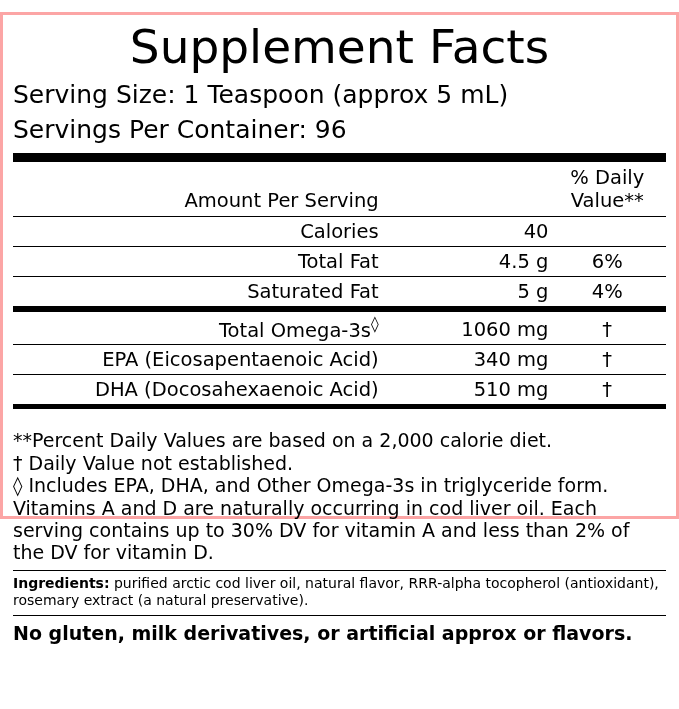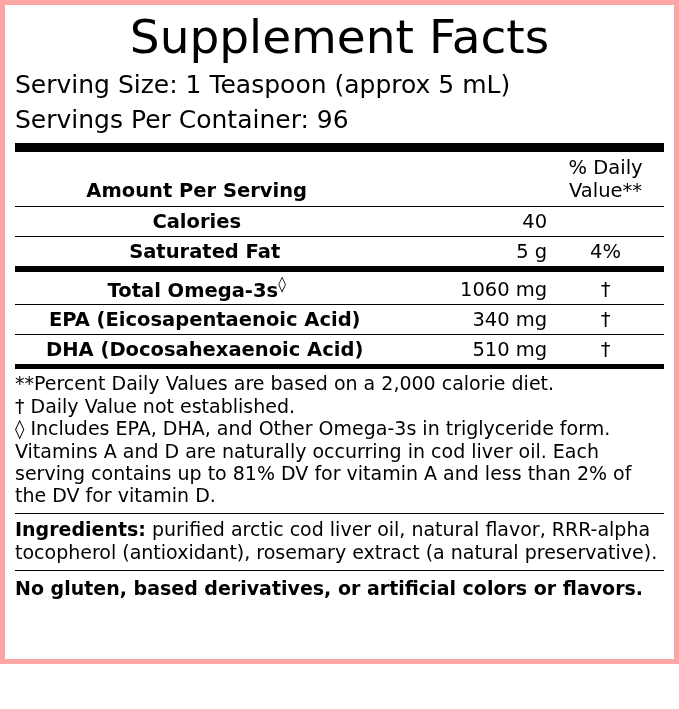--- a/index.html
+++ b/index.html
@@ -10,24 +10,25 @@
   body {
     width: 679px;
     height: 709px;
     font-family: "DejaVu Sans", sans-serif;
     color: #000000;
     -webkit-font-smoothing: antialiased;
   }
   .panel {
     position: relative;
     width: 679px;
-    height: 664px;
+    height: 507px;
     box-sizing: border-box;
-    border: 5px solid #fca5a5;
+    border: 3px solid #fca5a5;
     padding: 6px 10px 0 10px;
+    margin-top: 12px;
   }
   .title {
     font-size: 47px;
     line-height: 1.02;
     text-align: center;
     letter-spacing: 0px;
     margin: 2px 0 6px 0;
     white-space: nowrap;
   }
   .serving-line {
@@ -48,37 +49,37 @@
   }
   table.facts {
     width: 100%;
     border-collapse: collapse;
     font-size: 19.5px;
   }
   table.facts td {
     padding: 3px 0 3px 0;
     vertical-align: bottom;
   }
-  td.col-name { text-align: center; width: 56%; font-weight: bold; }
+  td.col-name { text-align: right; width: 56%; }
   td.col-amt  { text-align: right; width: 26%; padding-right: 22px;}
   td.col-dv   { text-align: center; width: 18%; }
   tr.hdr td {
     padding-top: 4px;
     padding-bottom: 4px;
   }
   tr.line-thin td { border-bottom: 1px solid #000000; }
   .indent1 { padding-left: 16px !important; }
   .footnotes {
     font-size: 19px;
     line-height: 1.18;
-    padding-top: 3px;
+    padding-top: 20px;
   }
   .footnotes p { margin: 0 0 0 0; }
   .ingredients {
-    font-size: 19px;
+    font-size: 14px;
     line-height: 1.22;
     padding-top: 4px;
   }
   .ingredients b { font-weight: bold; }
   .nogluten {
     font-size: 19px;
     font-weight: bold;
     line-height: 1.25;
     padding-top: 6px;
   }
@@ -103,20 +104,25 @@
       <td class="col-amt"></td>
       <td class="col-dv">% Daily Value**</td>
     </tr>
 
     <tr class="line-thin">
       <td class="col-name">Calories</td>
       <td class="col-amt">40</td>
       <td class="col-dv"></td>
     </tr>
 
+    <tr class="line-thin">
+      <td class="col-name">Total Fat</td>
+      <td class="col-amt">4.5 g</td>
+      <td class="col-dv">6%</td>
+    </tr>
 
     <tr class="line-thin">
       <td class="col-name indent1">Saturated Fat</td>
       <td class="col-amt">5 g</td>
       <td class="col-dv">4%</td>
     </tr>
 
   </tbody>
     </table>
 
@@ -143,26 +149,26 @@
     </tr>
   </tbody>
     </table>
 
   <div class="rule-med"></div>
 
   <div class="footnotes">
     <p>**Percent Daily Values are based on a 2,000 calorie diet.</p>
     <p>† Daily Value not established.</p>
     <p>◊ Includes EPA, DHA, and Other Omega-3s in triglyceride form.</p>
-    <p>Vitamins A and D are naturally occurring in cod liver oil. Each serving contains up to 81% DV for vitamin A and less than 2% of the DV for vitamin D.</p>
+    <p>Vitamins A and D are naturally occurring in cod liver oil. Each serving contains up to 30% DV for vitamin A and less than 2% of the DV for vitamin D.</p>
   </div>
 
   <div class="rule-thin" style="margin-top:6px"></div>
 
   <div class="ingredients">
     <b>Ingredients:</b><span> purified arctic cod liver oil, natural flavor, RRR-alpha tocopherol (antioxidant), rosemary extract (a natural preservative).</span>
   </div>
 
   <div class="rule-thin" style="margin-top:6px"></div>
 
-  <div class="nogluten">No gluten, based derivatives, or artificial colors or flavors.</div>
+  <div class="nogluten">No gluten, milk derivatives, or artificial approx or flavors.</div>
 
 </div>
 
 </body></html>

